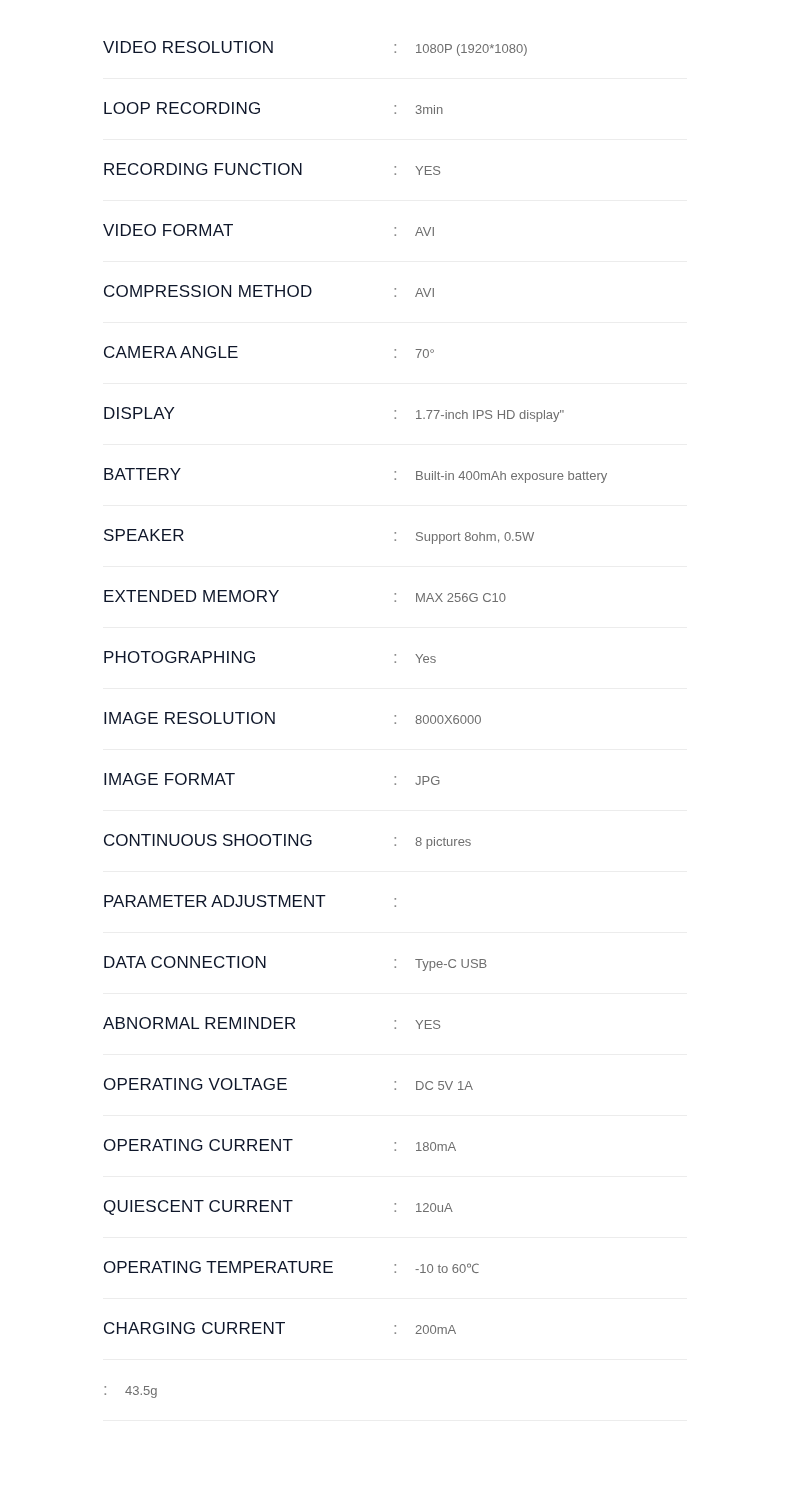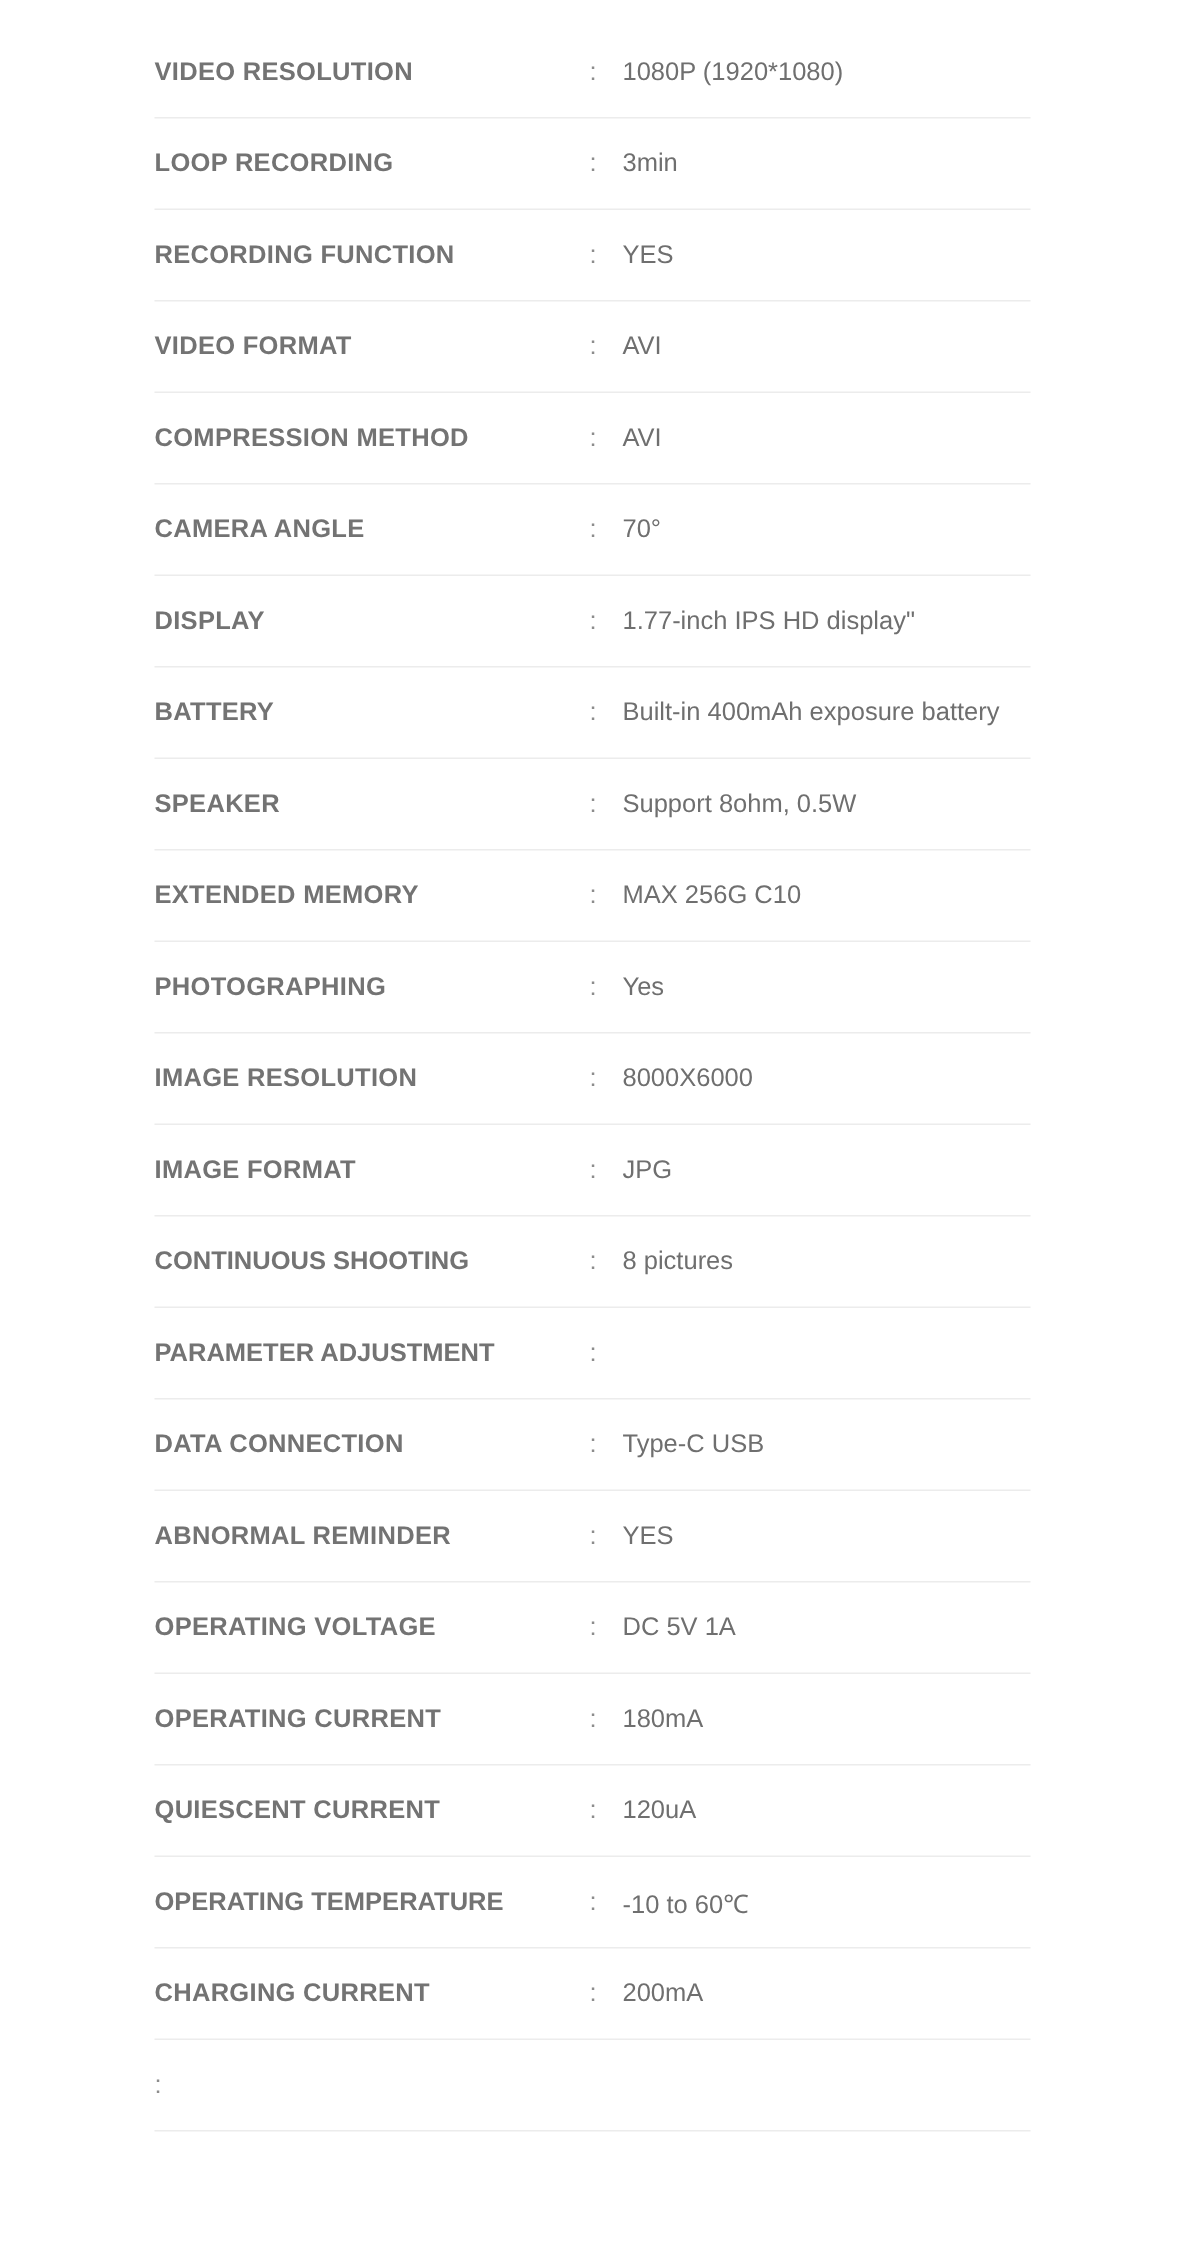--- a/index.html
+++ b/index.html
@@ -22,35 +22,34 @@
     display: flex;
     align-items: center;
     height: 60px;
     border-bottom: 1px solid #ececec;
   }
   .spec-label {
     width: 290px;
     flex: 0 0 290px;
     font-size: 17px;
     letter-spacing: 0.2px;
-    color: #737373;
+    color: #0f172a;
     text-transform: uppercase;
     white-space: nowrap;
-    font-weight: bold;
   }
   .spec-sep {
     width: 22px;
     flex: 0 0 22px;
     font-size: 17px;
     color: #8c8c8c;
     text-align: left;
   }
   .spec-value {
     flex: 1 1 auto;
-    font-size: 17px;
+    font-size: 13px;
     color: #6f6f6f;
     white-space: nowrap;
   }
   
   .spec-row.long .spec-label {
     letter-spacing: 0px;
   }
 </style>
 </head>
 <body>
@@ -183,15 +182,16 @@
   </div>
 
   <div class="spec-row">
     <div class="spec-label">CHARGING CURRENT</div>
     <div class="spec-sep">:</div>
     <div class="spec-value">200mA</div>
   </div>
 
   <div class="spec-row">
     <div class="spec-sep">:</div>
+    <div class="spec-value">43.5g</div>
   </div>
 
 </div>
 
 </body></html>

